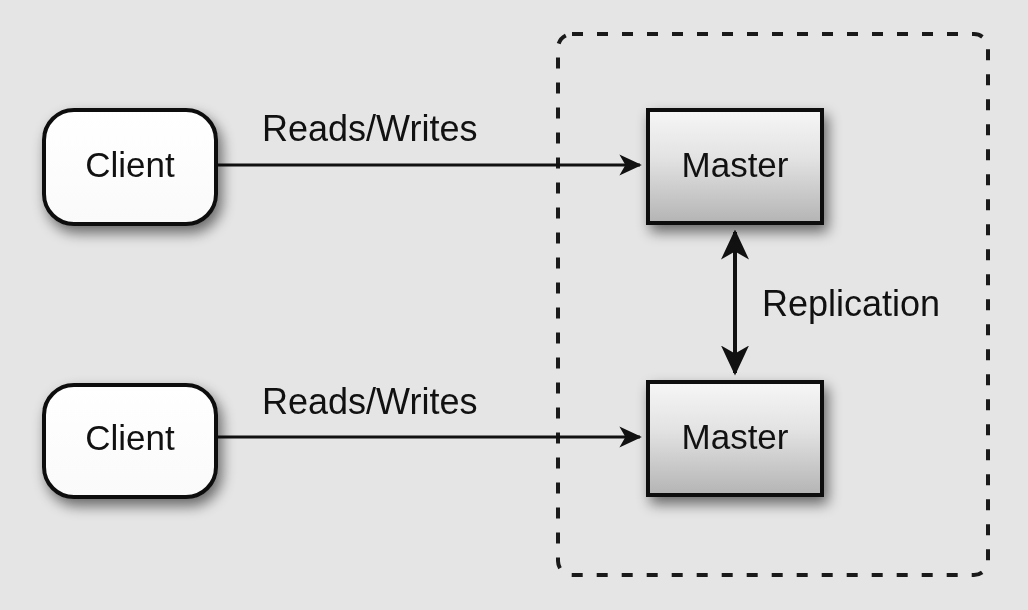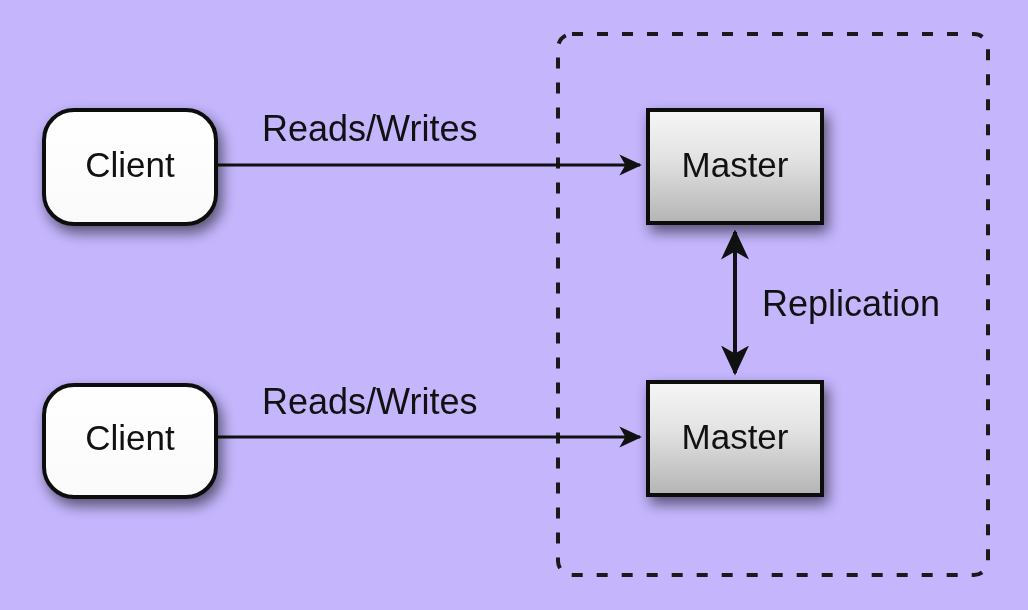--- a/index.html
+++ b/index.html
@@ -8,21 +8,21 @@
     padding: 0;
     background: #ffffff;
   }
   body {
     font-family: "Liberation Sans", sans-serif;
   }
   #canvas {
     position: relative;
     width: 1028px;
     height: 610px;
-    background: #c4b5fd;
+    background: #e5e5e5;
     overflow: hidden;
   }
   #diagram-svg {
     position: absolute;
     left: 0;
     top: 0;
     width: 1028px;
     height: 610px;
   }
   .node-label {

